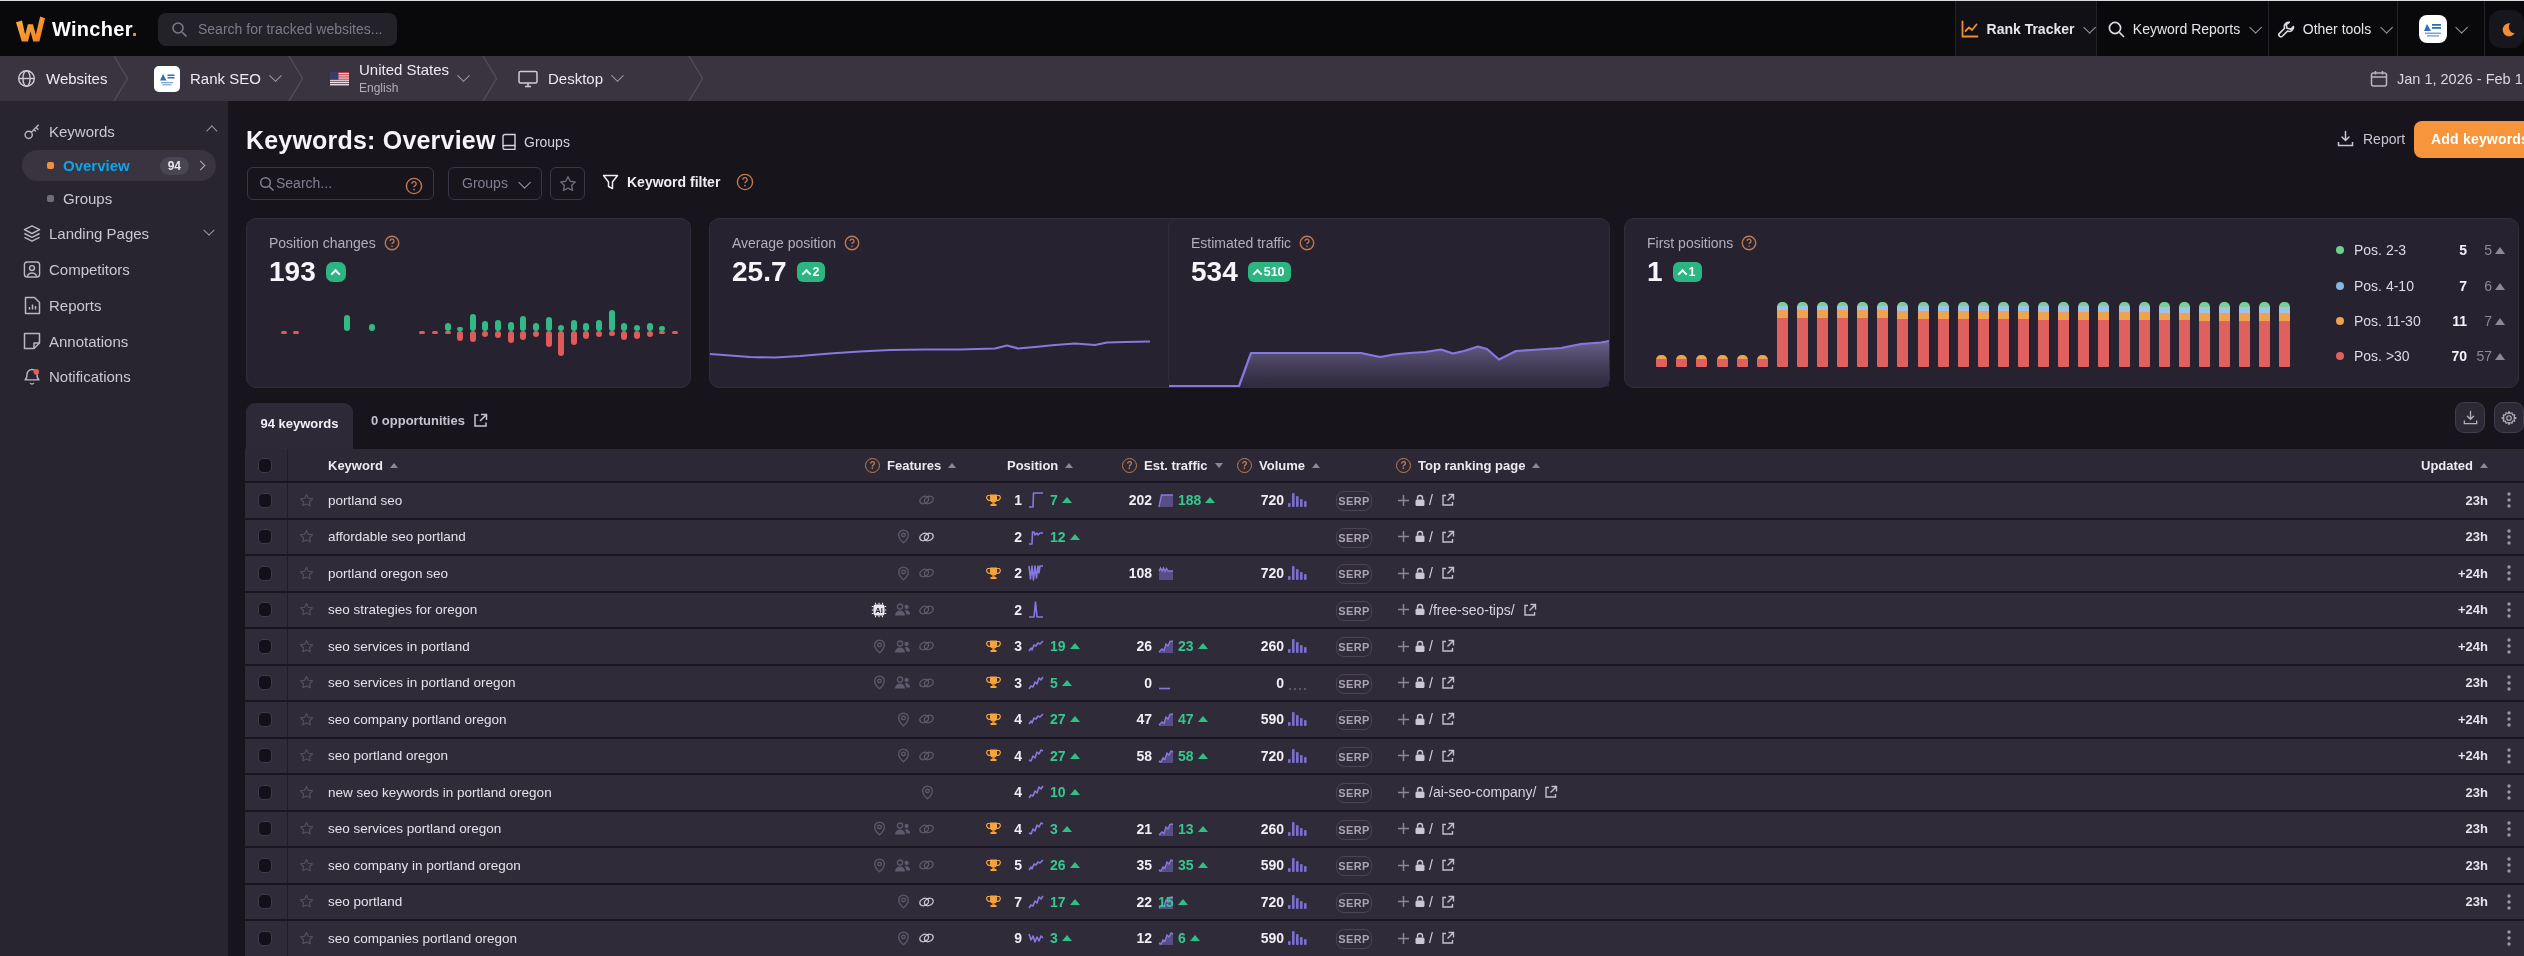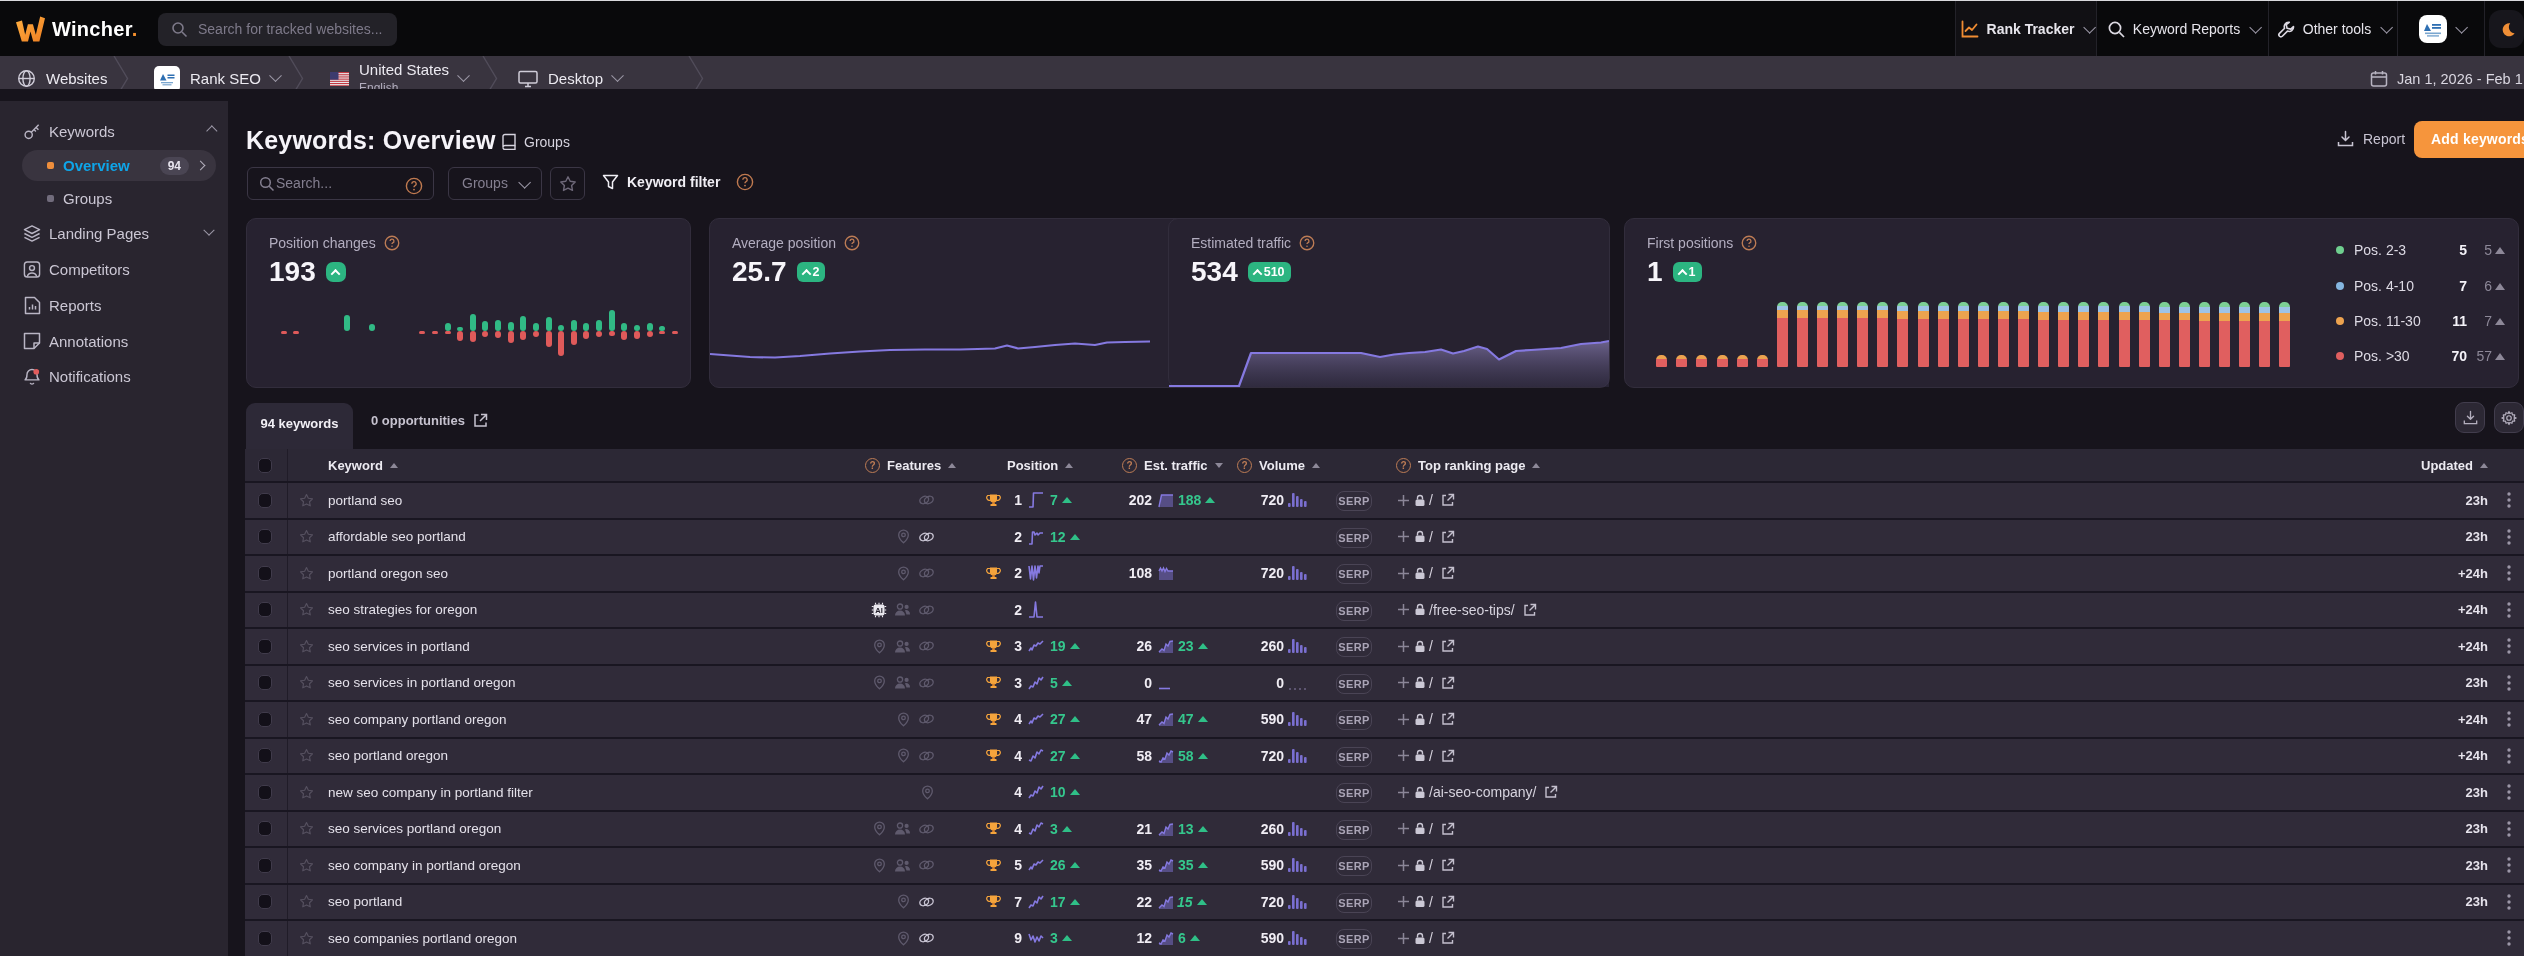--- a/index.html
+++ b/index.html
@@ -16,21 +16,21 @@
 .tn-item { display:flex; align-items:center; justify-content:center; gap:7px; height:56px; border-left:1px solid #232229; white-space:nowrap; font-size:14px; }
 .tn-item .chev { margin-left:2px; }
 #nav-right { position:absolute; right:0; top:0; height:56px; display:flex; align-items:center; color:#e7e5ec; }
 .chev { width:9px; height:9px; border-right:1.6px solid #9b97a6; border-bottom:1.6px solid #9b97a6; transform:rotate(45deg) translateY(-3px); }
 #avatarblk { display:flex; align-items:center; justify-content:center; gap:8px; width:87px; height:56px; border-left:1px solid #232229; }
 #avatar { width:28px; height:28px; border-radius:8px; background:#fff; position:relative; overflow:hidden; }
 #moonbtn { width:40px; height:56px; display:flex; align-items:center; justify-content:flex-start; border-left:1px solid #232229; }
 #moontile { width:46px; height:38px; background:#17161c; border-radius:12px; display:flex; align-items:center; justify-content:flex-end; padding-right:8px; margin-left:4px; }
 
 
-#crumbs { position:absolute; left:0; top:56px; width:2524px; height:33px; background:#39343f; overflow:hidden; }
+#crumbs { position:absolute; left:0; top:56px; width:2524px; height:45px; background:#39343f; overflow:hidden; }
 .crumb-sep { position:absolute; top:0; width:18px; height:45px; }
 .crumb { position:absolute; top:0; height:45px; display:flex; align-items:center; gap:10px; color:#eceaf1; font-size:15px; }
 
 
 #sidebar { position:absolute; left:0; top:101px; width:228px; height:855px; background:#29252f; }
 .side-item { position:absolute; left:0; width:229px; height:30px; display:flex; align-items:center; color:#cbc7d4; font-size:15px; }
 .side-item .ico { width:18px; margin-left:23px; margin-right:8px; display:flex; justify-content:center; }
 .side-item .grow { flex:1; }
 .side-item .chv { margin-right:16px; }
 #ov-pill { position:absolute; left:22px; width:194px; height:31px; background:#39343f; border-radius:16px; display:flex; align-items:center; }
@@ -1261,21 +1261,21 @@
 <div class="trow">
   <div class="cell chkcell">
           <span class="chk"></span>
         </div>
         <div class="colsep"></div>
   <div class="cell" style="left:54px;">
           <svg width="15" height="15" viewBox="0 0 18 18" fill="none" stroke="#55505f" stroke-width="1.4" stroke-linejoin="round">
             <path d="M9 1.8 L11.2 6.3 L16.2 7 L12.6 10.5 L13.5 15.4 L9 13.1 L4.5 15.4 L5.4 10.5 L1.8 7 L6.8 6.3 Z"></path>
           </svg>
         </div>
-  <div class="cell kwtxt" style="left:83px;">new seo company in portland filter</div>
+  <div class="cell kwtxt" style="left:83px;">new seo keywords in portland oregon</div>
   <div class="cell feat">
           <svg width="15" height="15" viewBox="0 0 15 15" fill="none" stroke="#5f5a6d" stroke-width="1.3">
             <path d="M7.5 13.8 C7.5 13.8 12.3 9.6 12.3 5.9 A4.8 4.8 0 0 0 2.7 5.9 C2.7 9.6 7.5 13.8 7.5 13.8 Z" stroke-linejoin="round"></path>
             <circle cx="7.5" cy="5.9" r="1.8"></circle>
           </svg>
         </div>
   <div class="cell num" style="left:737px;width:40px;justify-content:flex-end;">4</div>
   <div class="cell" style="left:783px;">
           <svg width="16" height="20" viewBox="0 0 16 20" fill="none" stroke="#8579e0" stroke-width="1.6" stroke-linejoin="round">
             <polyline points="1,16 3,13 5,14 7,9 9,11 11,5 13,7 15,4"></polyline>
@@ -1513,21 +1513,21 @@
           </svg>
         </div>
   <div class="cell chg" style="left:805px;">17<span class="tri"></span></div>
   <div class="cell num" style="left:857px;width:50px;justify-content:flex-end;">22</div>
   <div class="cell" style="left:913px;">
           <svg width="16" height="16" viewBox="0 0 16 16">
             <path d="M1 14 L4 11 L6 12.5 L8 6 L10 8 L12 3.5 L15 3 L15 15 L1 15 Z" fill="#564e85"></path>
             <path d="M1 14 L4 11 L6 12.5 L8 6 L10 8 L12 3.5 L15 3" fill="none" stroke="#8579e0" stroke-width="1.4"></path>
           </svg>
         </div>
-  <div class="cell chg" style="left:932px;font-style:italic;">15<span class="tri"></span></div>
+  <div class="cell chg" style="left:913px;">15<span class="tri"></span></div>
   <div class="cell num" style="left:989px;width:50px;justify-content:flex-end;">720</div>
   <div class="cell" style="left:1043px;">
           <svg width="20" height="16" viewBox="0 0 20 16">
             <rect x="0" y="11" width="2.6" height="4" rx="1" fill="#7a6fd0"></rect>
             <rect x="4" y="1" width="2.6" height="14" rx="1" fill="#7a6fd0"></rect>
             <rect x="8" y="4" width="2.6" height="11" rx="1" fill="#7a6fd0"></rect>
             <rect x="12" y="7" width="2.6" height="8" rx="1" fill="#7a6fd0"></rect>
             <rect x="16" y="9" width="2.6" height="6" rx="1" fill="#7a6fd0"></rect>
           </svg>
         </div>

